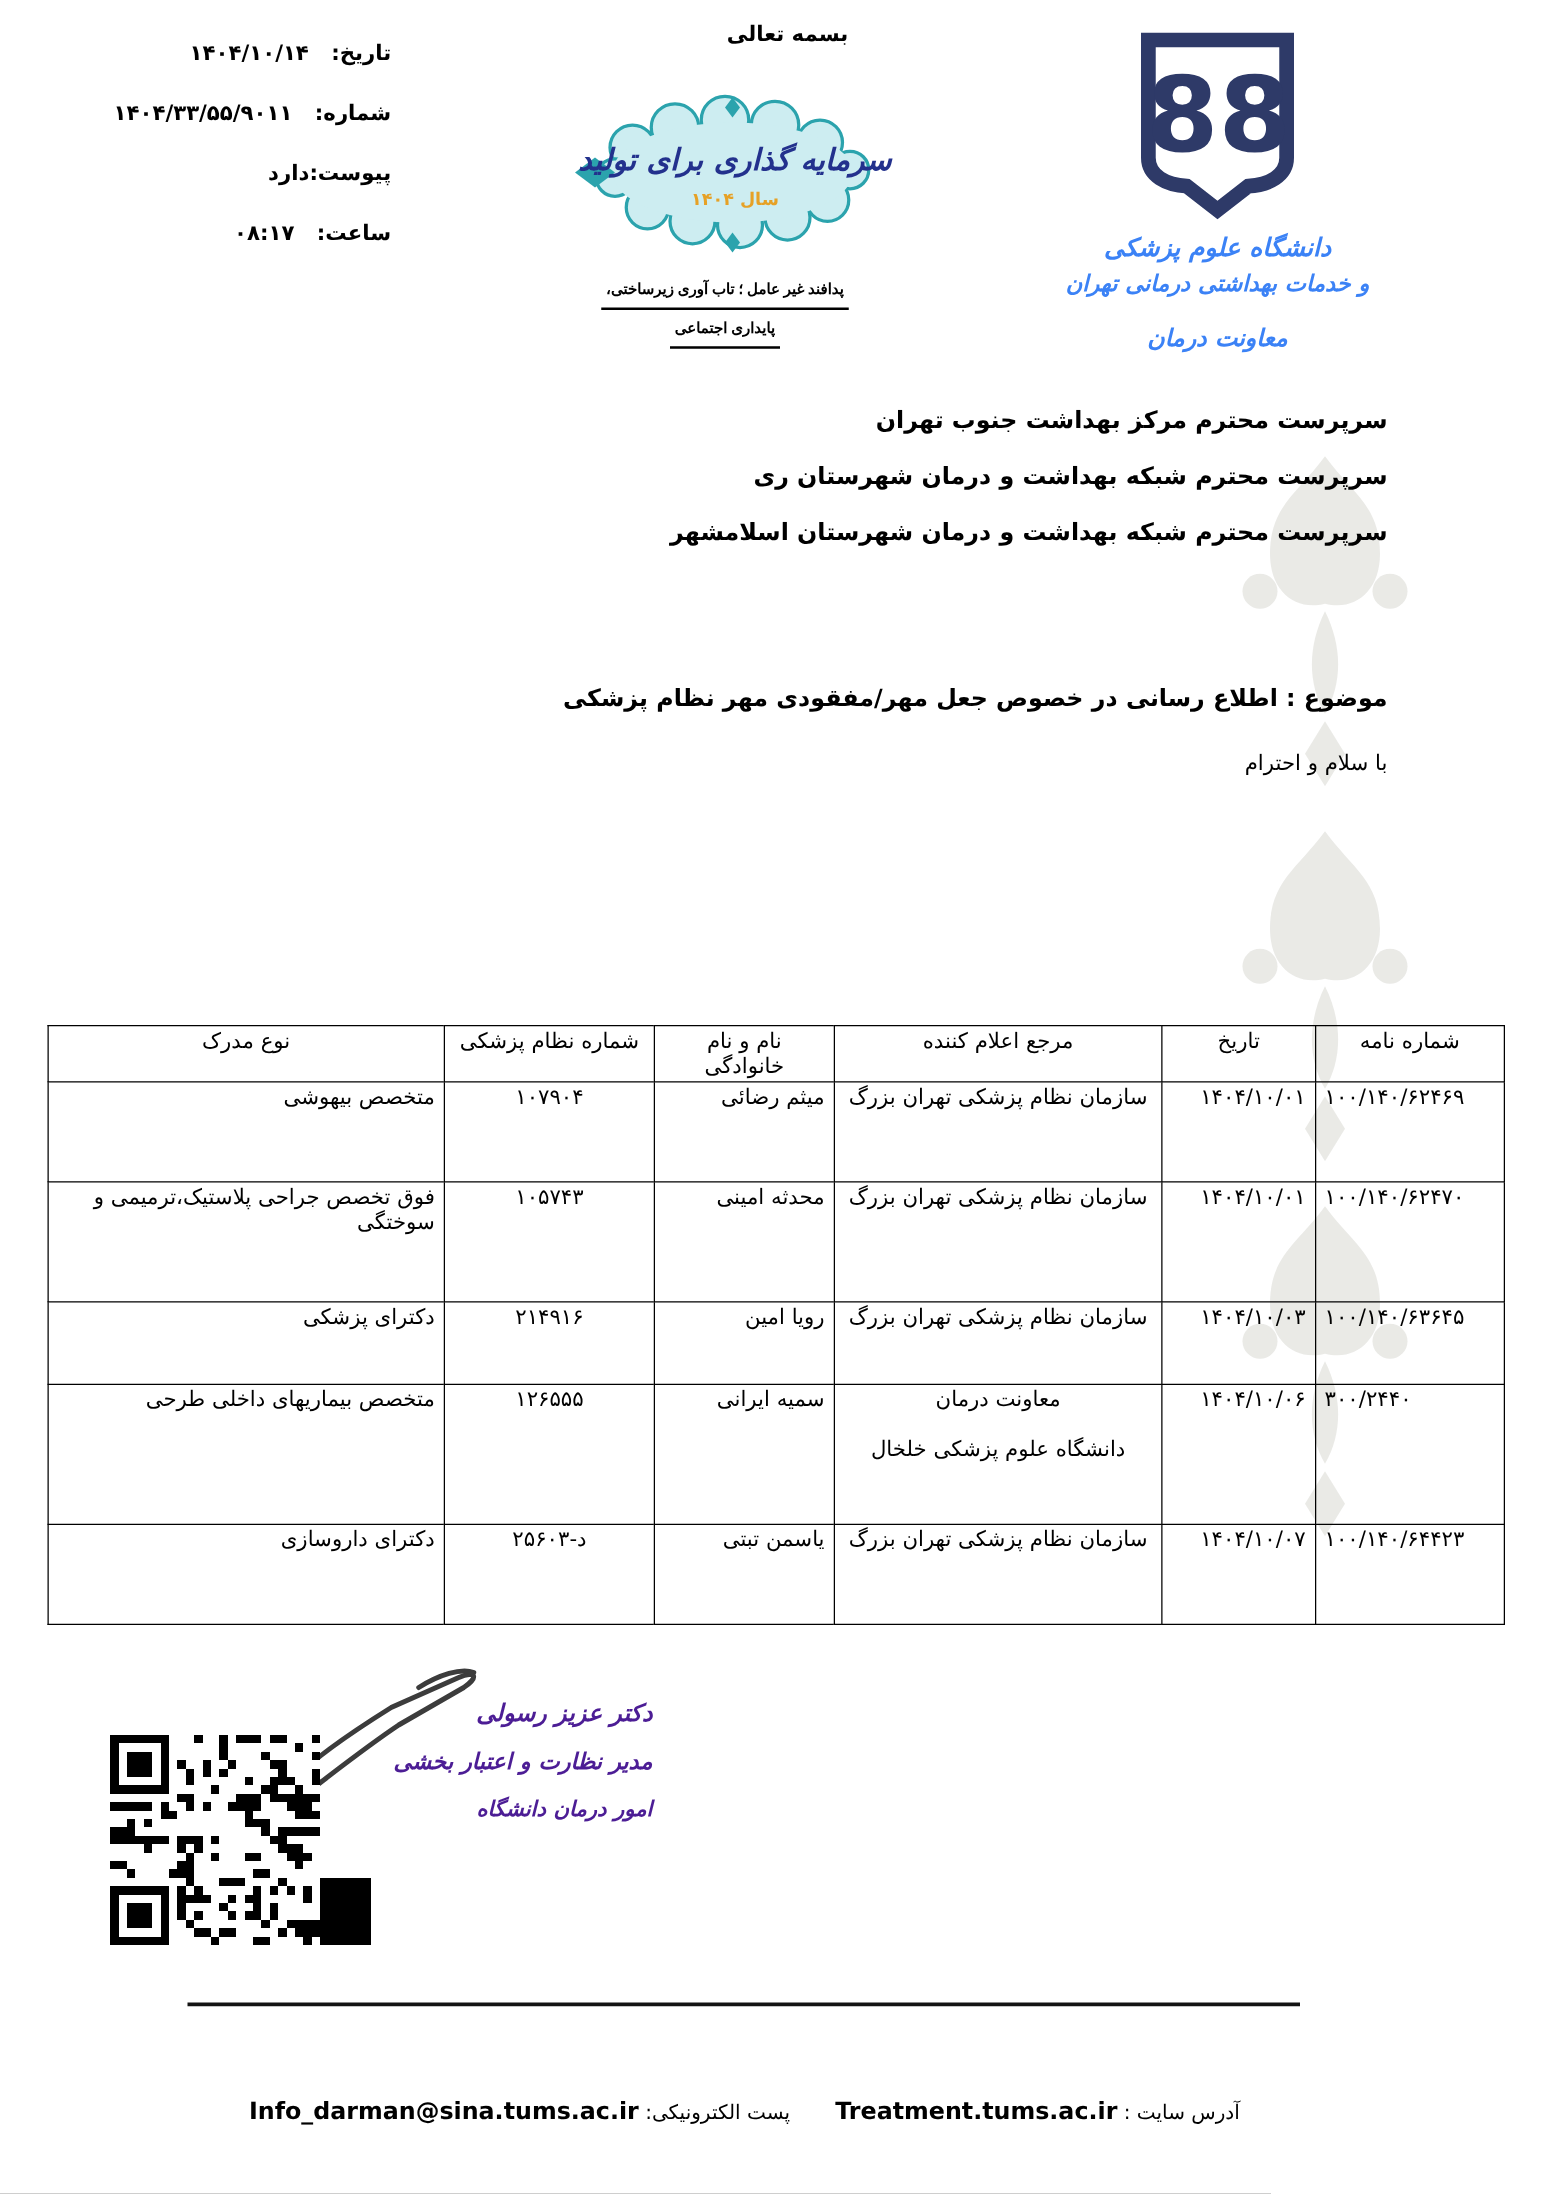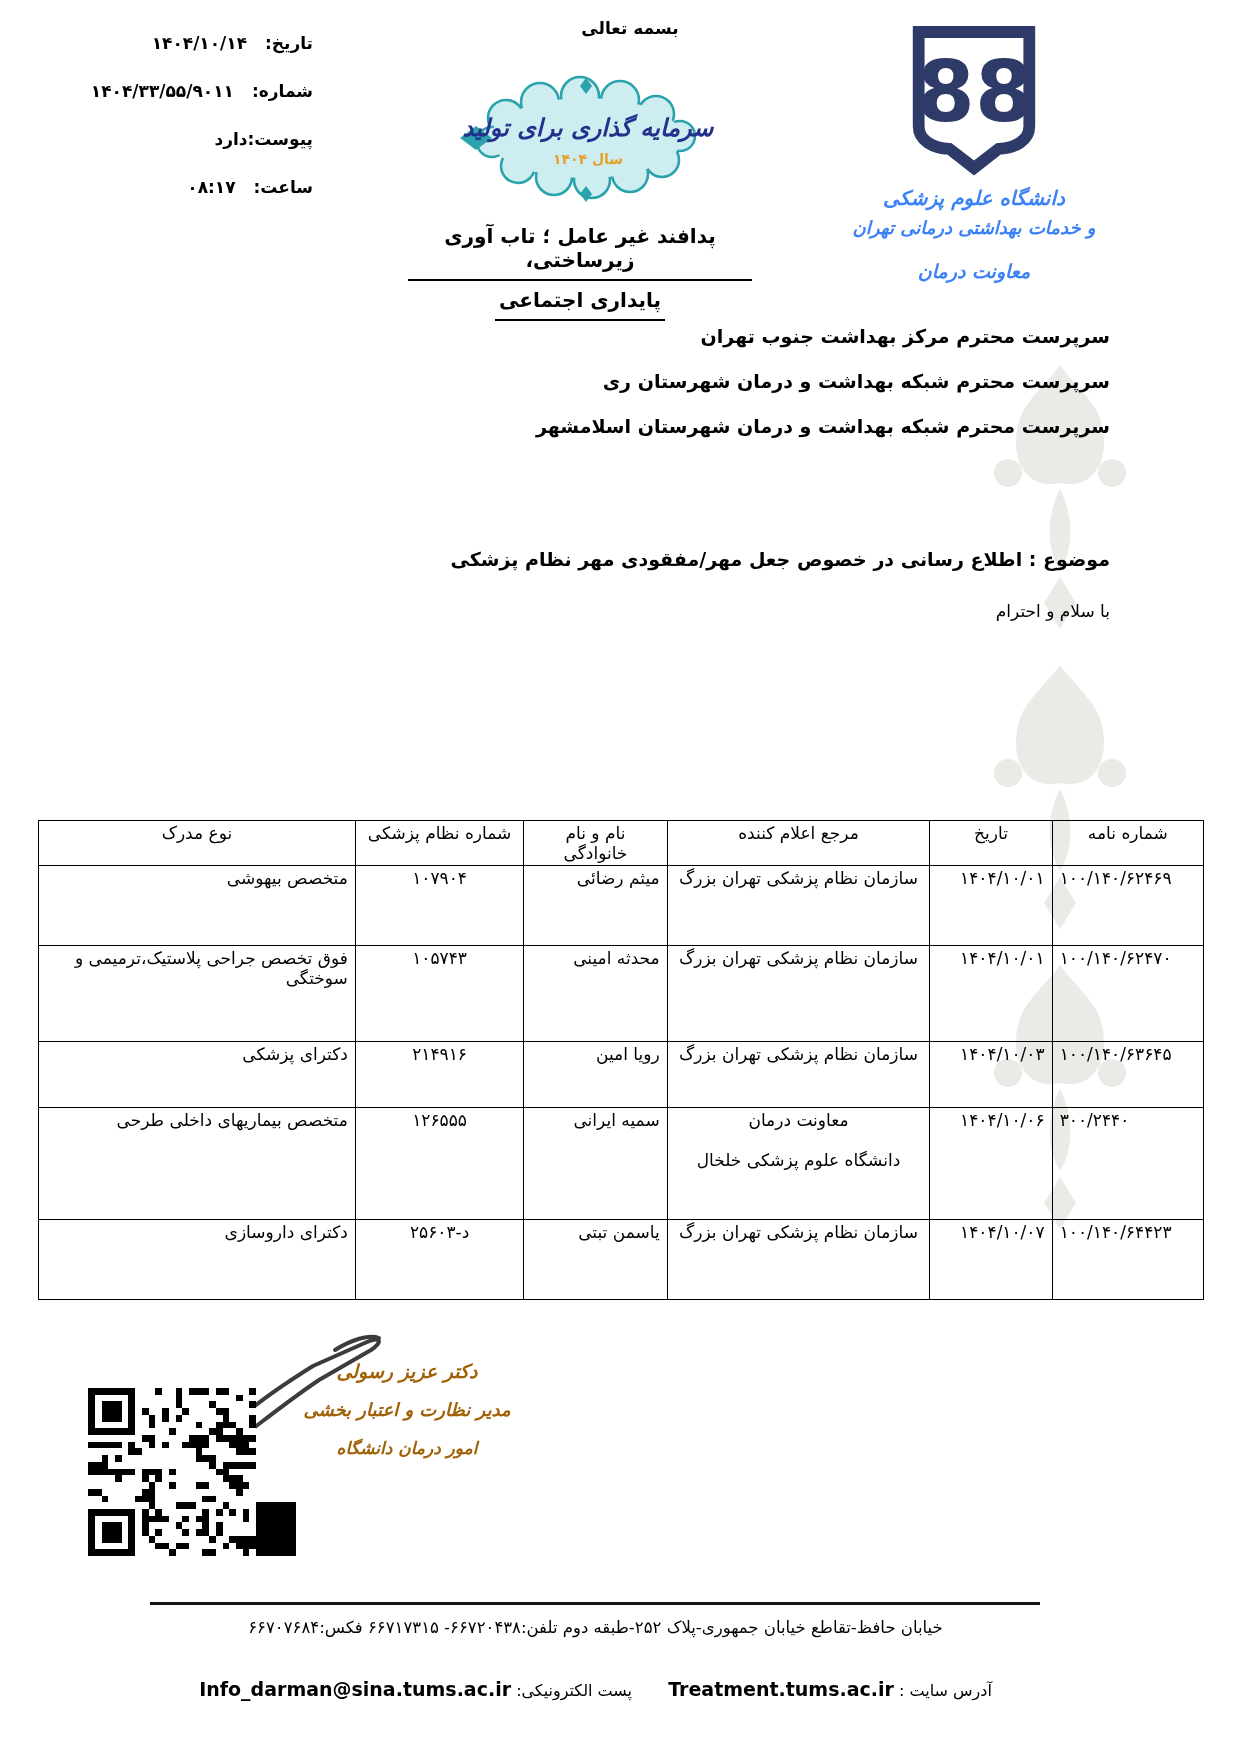--- a/index.html
+++ b/index.html
@@ -9,21 +9,21 @@
     font-family:"DejaVu Sans","Liberation Sans",sans-serif;color:#000;
   }
   .abs{position:absolute;}
   
   #meta{right:928px;top:30px;width:300px;text-align:right;font-weight:bold;font-size:17px;}
   #meta .mrow{margin-bottom:21px;line-height:27px;white-space:nowrap;}
   #meta .mval{margin-right:12px;}
   
   #basmala{left:520px;top:18px;width:220px;text-align:center;font-weight:bold;font-size:17px;}
   #emblem{left:448px;top:70px;}
-  #motto{left:408px;top:224px;width:344px;text-align:center;font-weight:bold;font-size:20px;}
+  #motto{left:408px;top:224px;width:344px;text-align:center;font-weight:bold;font-size:12px;font-family:Liberation Serif, serif;}
   #motto .uline{display:inline-block;border-bottom:2px solid #000;padding:0 4px 7px 4px;margin-bottom:7px;}
   
   #logoblock{left:828px;top:24px;width:292px;text-align:center;color:#3b82f6;}
   #logoblock .uni1{font-size:20px;font-weight:bold;font-style:italic;margin-top:6px;}
   #logoblock .uni2{font-size:18px;font-weight:bold;font-style:italic;margin-top:7px;}
   #logoblock .dep{font-size:19px;font-weight:bold;font-style:italic;margin-top:22px;}
   
   #recipients{right:131px;top:314px;text-align:right;font-weight:bold;font-size:19px;line-height:45px;}
   #subject{right:131px;top:548px;font-weight:bold;font-size:19px;}
   #salutation{right:131px;top:601px;font-size:17px;}
@@ -33,21 +33,21 @@
   #lettertable th,#lettertable td{border:1.5px solid #000;font-size:17px;font-weight:normal;
     vertical-align:top;padding:2px 7px;background:transparent;}
   #lettertable th{text-align:center;height:38px;}
   td.c0{text-align:left;}
   td.c1{text-align:right;}
   td.c2{text-align:center;white-space:pre-line;}
   td.c3{text-align:right;}
   td.c4{text-align:center;}
   td.c5{padding-left:14px;}
   
-  #sigtext{left:292px;top:1360px;width:230px;text-align:center;font-style:italic;font-weight:bold;color:#a16207;}
+  #sigtext{left:292px;top:1360px;width:230px;font-style:italic;font-weight:bold;color:#4c1d95;}
   #sigtext .sname{font-size:19px;}
   #sigtext .stitle1{font-size:18px;margin-top:17px;}
   #sigtext .stitle2{font-size:17px;margin-top:18px;}
   #sigscribble{left:185px;top:1330px;}
   #qrcode{left:88px;top:1388px;}
   
   #footrule{left:150px;top:1602px;width:890px;height:3px;background:#141414;}
   #footer1{left:0;right:50px;top:1618px;text-align:center;font-size:16.5px;}
   #footer2{left:0;right:50px;top:1678px;text-align:center;font-size:16px;}
   #footer2 .latin{font-size:19px;font-weight:bold;direction:ltr;unicode-bidi:isolate;}
@@ -452,21 +452,20 @@
 
     <g fill="#000">
       <path d="M0,0 h7 v7 h-7 Z M1,1 v5 h5 v-5 Z" fill-rule="evenodd"></path>
       <rect x="2" y="2" width="3" height="3"></rect>
       <path d="M0,18 h7 v7 h-7 Z M1,19 v5 h5 v-5 Z" fill-rule="evenodd"></path>
       <rect x="2" y="20" width="3" height="3"></rect>
     </g>
   </svg>
 
   <div id="footrule" class="abs layer"></div>
-  <div id="footer1" class="abs layer">خیابان حافظ-تقاطع خیابان جمهوری-پلاک ۲۵۲-طبقه دوم    تلفن:۶۶۷۲۰۴۳۸- ۶۶۷۱۷۳۱۵ فکس:۶۶۷۰۷۶۸۴</div>
   <div id="footer2" class="abs layer">
     <span>آدرس سایت :</span>
     <span class="latin">Treatment.tums.ac.ir</span>
     <span class="gap"></span>
     <span>پست الکترونیکی:</span>
     <span class="latin">Info_darman@sina.tums.ac.ir</span>
   </div>
 
 </div>
 

